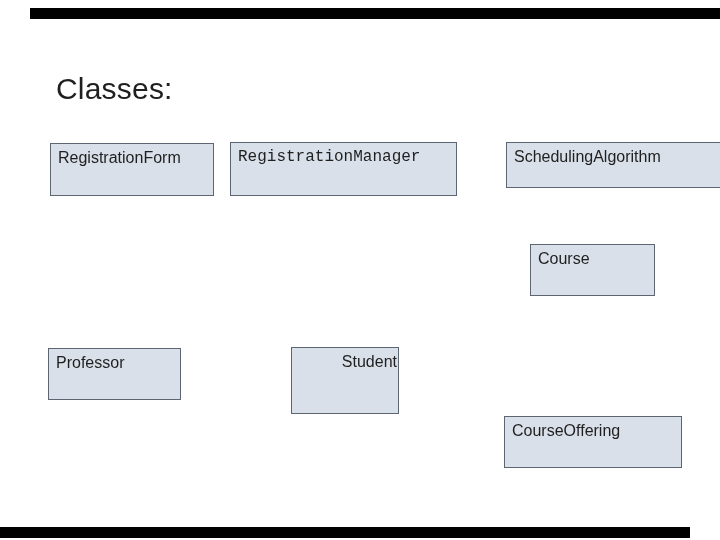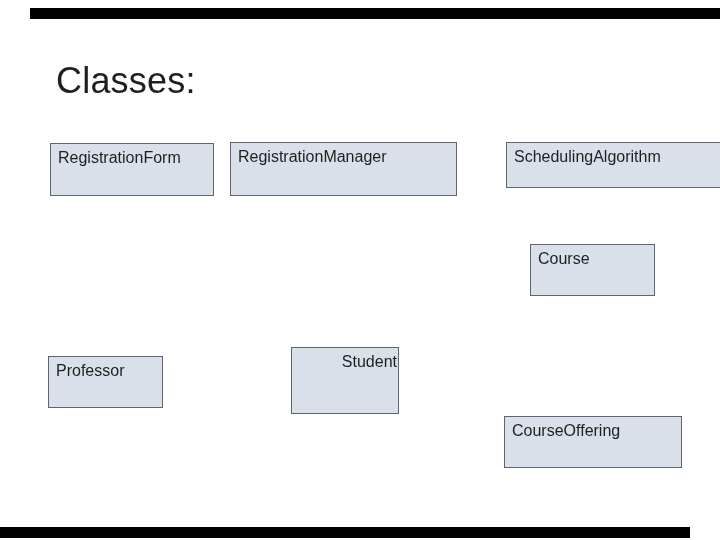--- a/index.html
+++ b/index.html
@@ -28,22 +28,22 @@
     width: 690px;
   }
   .accent-bar.bottom {
     top: 527px;
     left: 0;
     width: 690px;
   }
   .slide-title {
     position: absolute;
     left: 56px;
-    top: 64px;
-    font-size: 36px;
+    top: 72px;
+    font-size: 30px;
     line-height: 34px;
     color: var(--text, #1f1f1f);
     letter-spacing: 0.2px;
   }
   .class-box {
     position: absolute;
     box-sizing: border-box;
     background: var(--box-fill, #d9e0e9);
     border: 1.5px solid var(--box-border, #5b6672);
   }
@@ -62,30 +62,30 @@
 <div class="slide">
   <div class="accent-bar top"></div>
   <div class="accent-bar bottom"></div>
 
   <div class="slide-title">Classes:</div>
 
   <div>
       <div class="class-box" style="left: 50px; top: 143px; width: 164px; height: 53px;">
     <span class="label">RegistrationForm</span>
   </div>
-      <div class="class-box" style="left: 230px; top: 142px; width: 227px; height: 54px;">
+      <div class="class-box" style="left: 230px; top: 142px; width: 227px; height: 54px; font-family: Liberation Mono, monospace;">
     <span class="label">RegistrationManager</span>
   </div>
       <div class="class-box" style="left: 474px; top: 142px; width: 227px; height: 46px; margin-left: 32px;">
     <span class="label">SchedulingAlgorithm</span>
   </div>
       <div class="class-box" style="left: 530px; top: 244px; width: 125px; height: 52px;">
     <span class="label">Course</span>
   </div>
-      <div class="class-box" style="left: 48px; top: 356px; width: 115px; height: 52px;">
+      <div class="class-box" style="left: 48px; top: 348px; width: 133px; height: 52px;">
     <span class="label">Professor</span>
   </div>
       <div class="class-box" style="left: 291px; top: 347px; width: 108px; height: 67px; text-align: right;">
     <span class="label">Student</span>
   </div>
       <div class="class-box" style="left: 492px; top: 416px; width: 178px; height: 52px; margin-left: 12px;">
     <span class="label">CourseOffering</span>
   </div>
     </div>
 </div>

